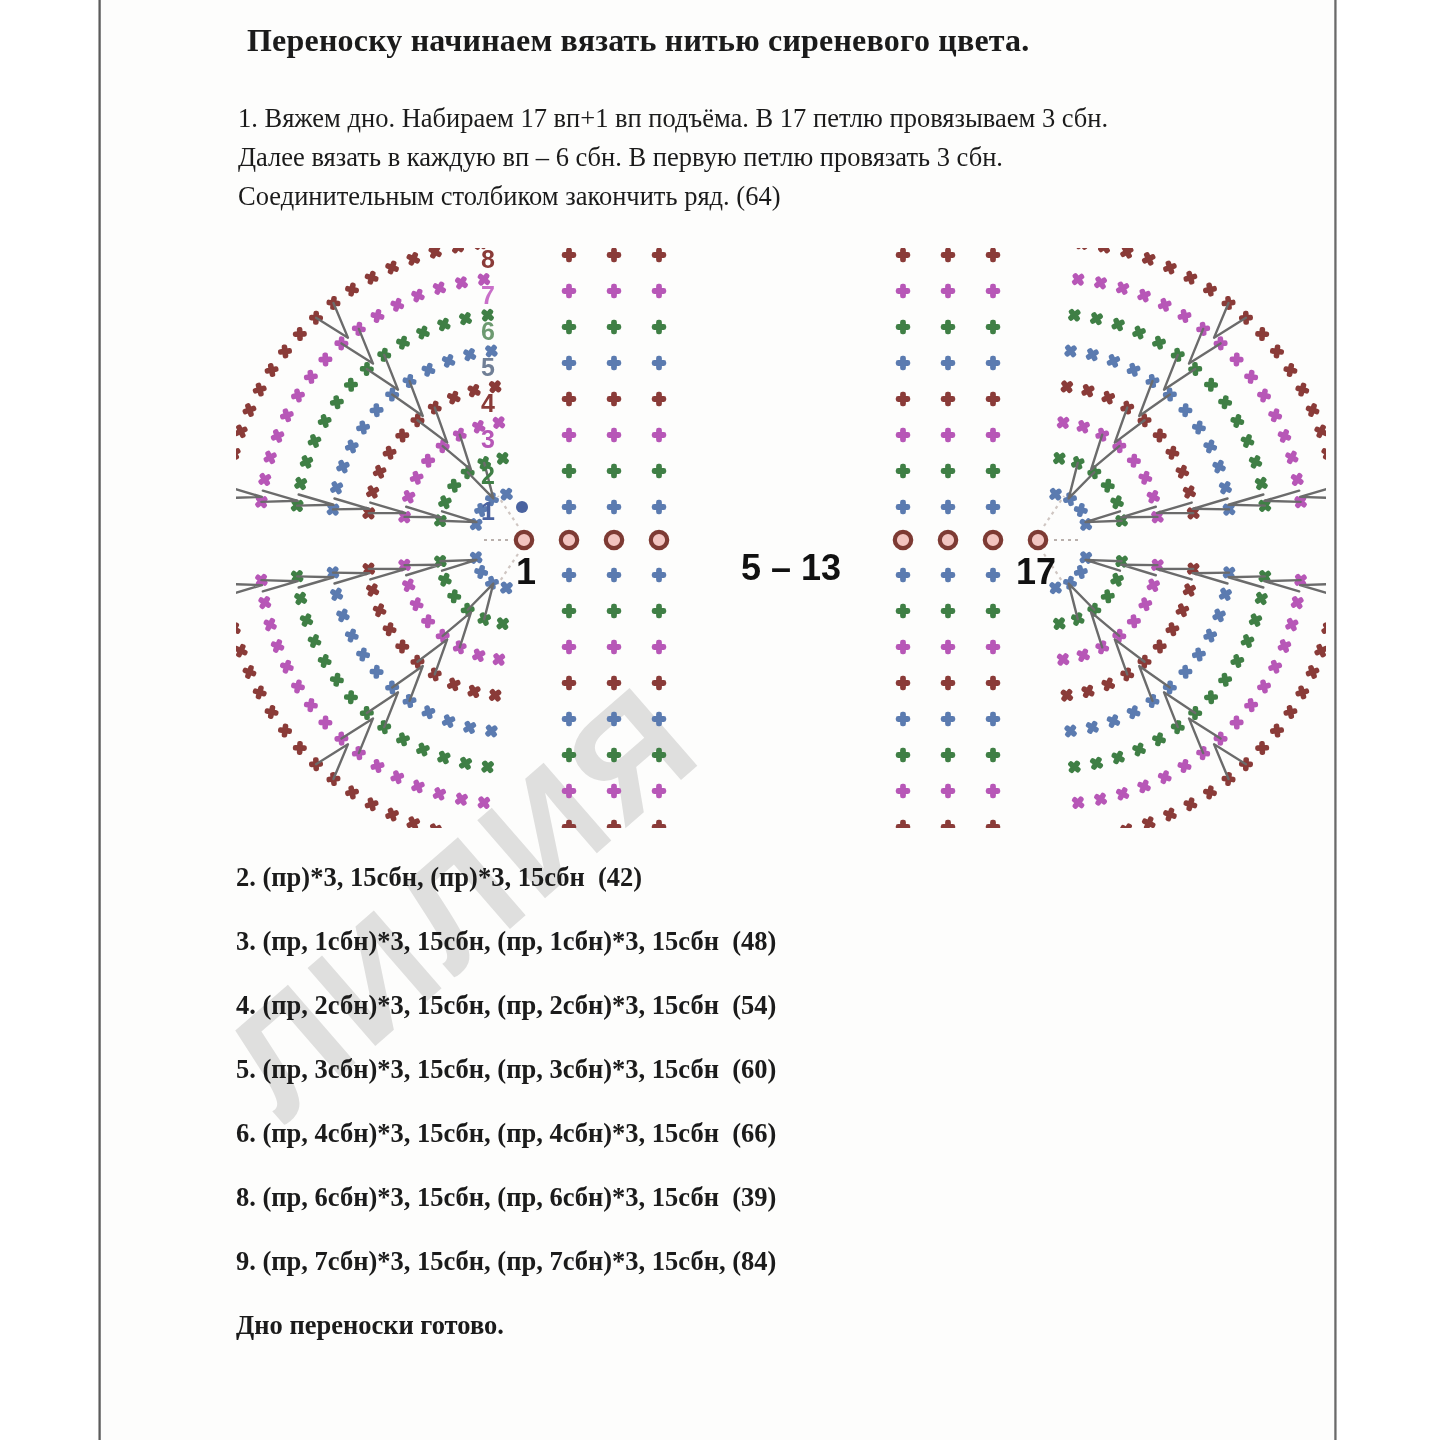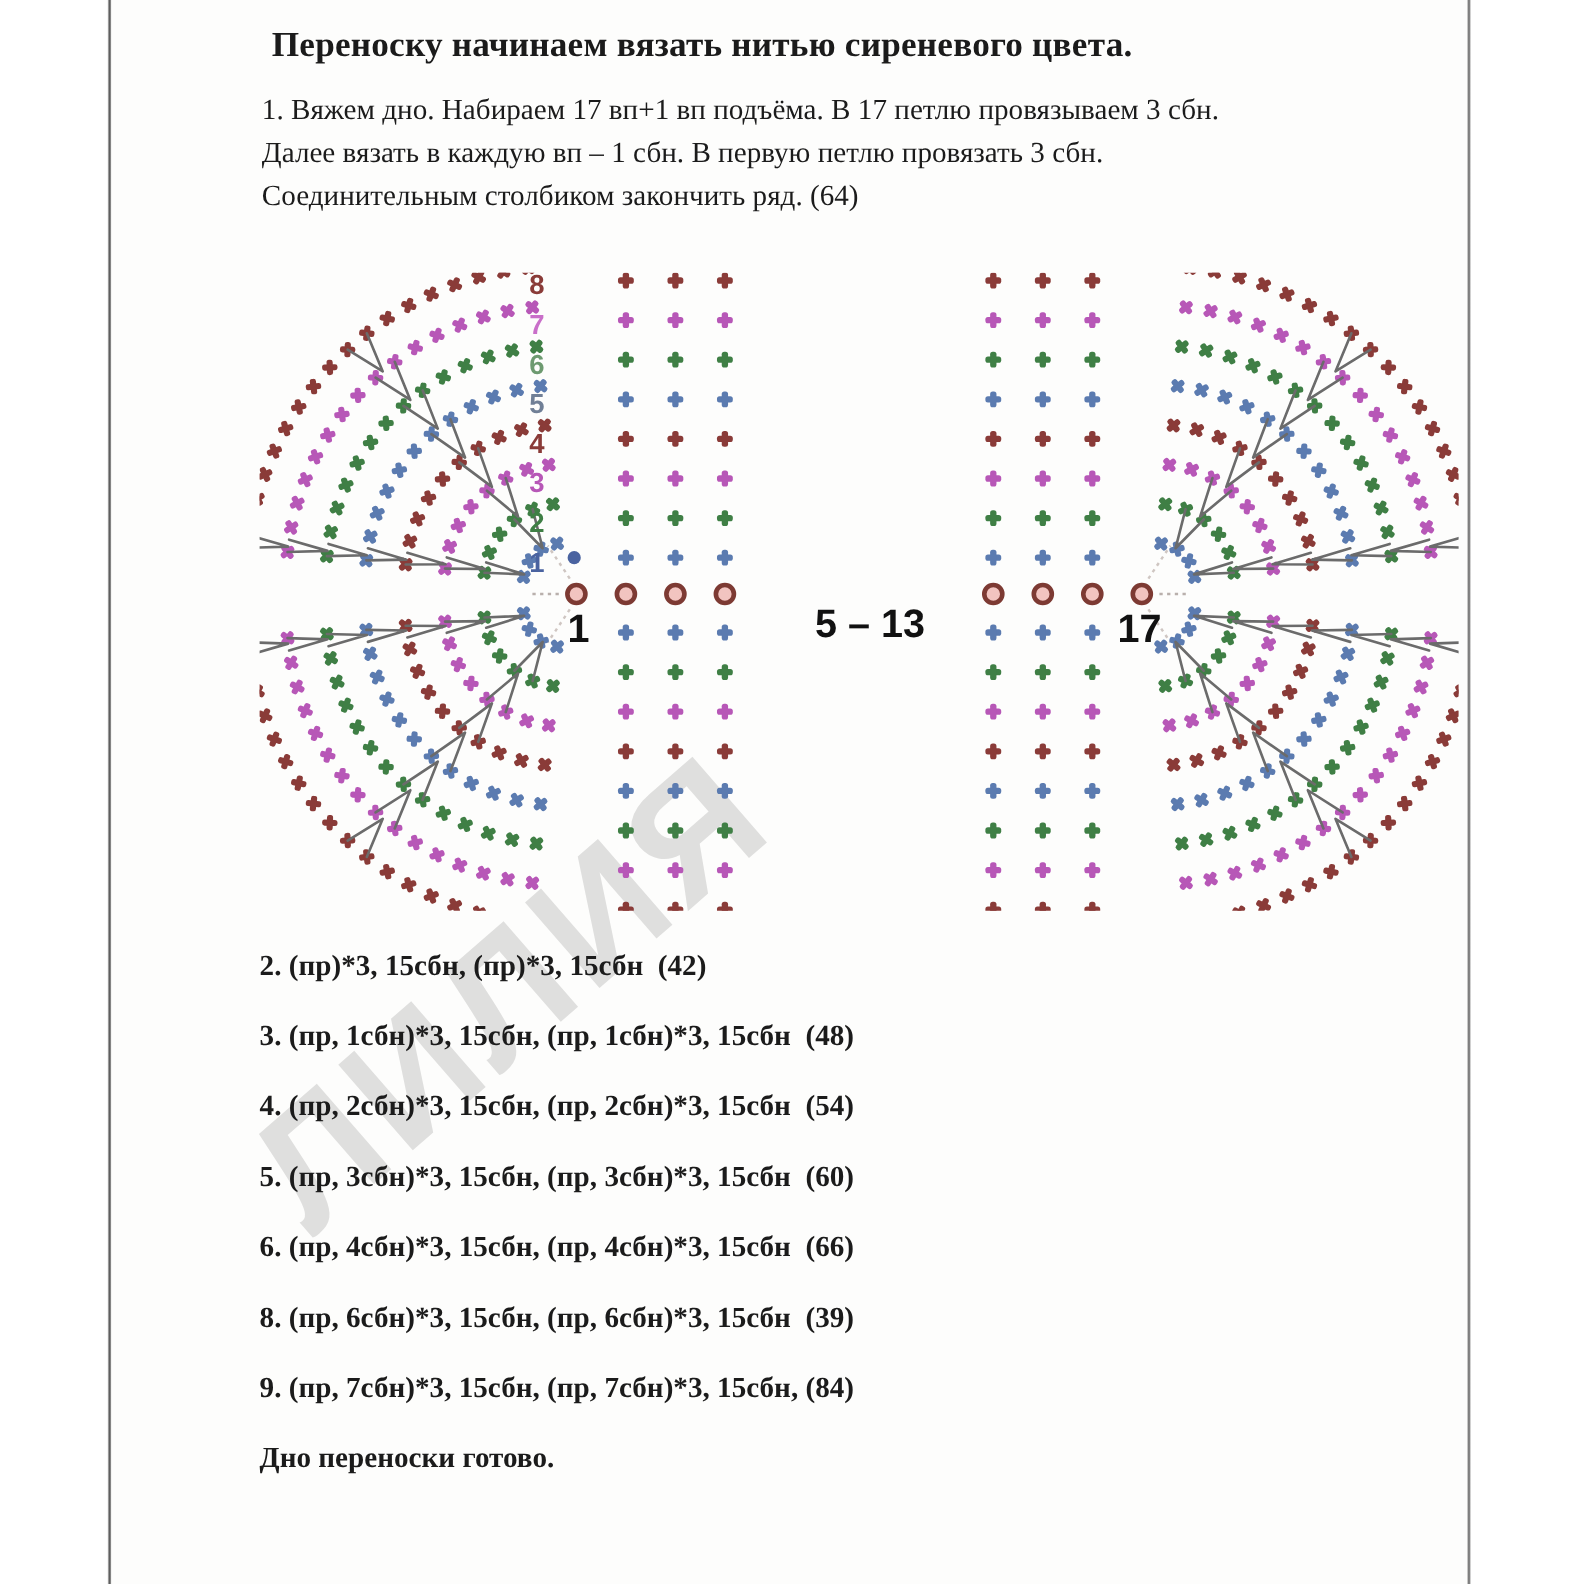--- a/index.html
+++ b/index.html
@@ -71,21 +71,21 @@
     left: 247px;
     top: 22px;
     font-size: 32px;
     font-weight: bold;
     color: #1b1b1b;
     letter-spacing: 0.2px;
   }
   .intro {
     position: absolute;
     left: 238px;
-    top: 80px;
+    top: 99px;
     width: 1070px;
     font-size: 26.5px;
     line-height: 39px;
     color: #1b1b1b;
   }
   .intro .ln { display: block; }
 
   .rows-list {
     position: absolute;
     left: 236px;
@@ -125,21 +125,21 @@
   <div class="paper"></div>
   <div class="edge-left"></div>
   <div class="edge-right"></div>
 
   <div class="watermark">ЛИЛИЯ</div>
 
   <div class="heading">Переноску начинаем вязать нитью сиреневого цвета.</div>
 
   <div class="intro">
     <span class="ln">1. Вяжем дно. Набираем 17 вп+1 вп подъёма. В 17 петлю провязываем 3 сбн.</span>
-    <span class="ln">Далее вязать в каждую  вп – 1 сбн. В первую петлю провязать 3 сбн.</span>
+    <span class="ln">Далее вязать в каждую  вп – 6 сбн. В первую петлю провязать 3 сбн.</span>
     <span class="ln">Соединительным столбиком закончить ряд. (64)</span>
   </div>
 
   <div class="chart">
     <svg id="chart-svg" width="1090" height="580" viewBox="0 0 1090 580">
         <circle cx="288" cy="292" r="8.2" fill="#f2c4c0" stroke="#7d3a33" stroke-width="4.2"></circle>
         <circle cx="333" cy="292" r="8.2" fill="#f2c4c0" stroke="#7d3a33" stroke-width="4.2"></circle>
         <circle cx="378" cy="292" r="8.2" fill="#f2c4c0" stroke="#7d3a33" stroke-width="4.2"></circle>
         <circle cx="423" cy="292" r="8.2" fill="#f2c4c0" stroke="#7d3a33" stroke-width="4.2"></circle>
         <circle cx="802" cy="292" r="8.2" fill="#f2c4c0" stroke="#7d3a33" stroke-width="4.2"></circle>

